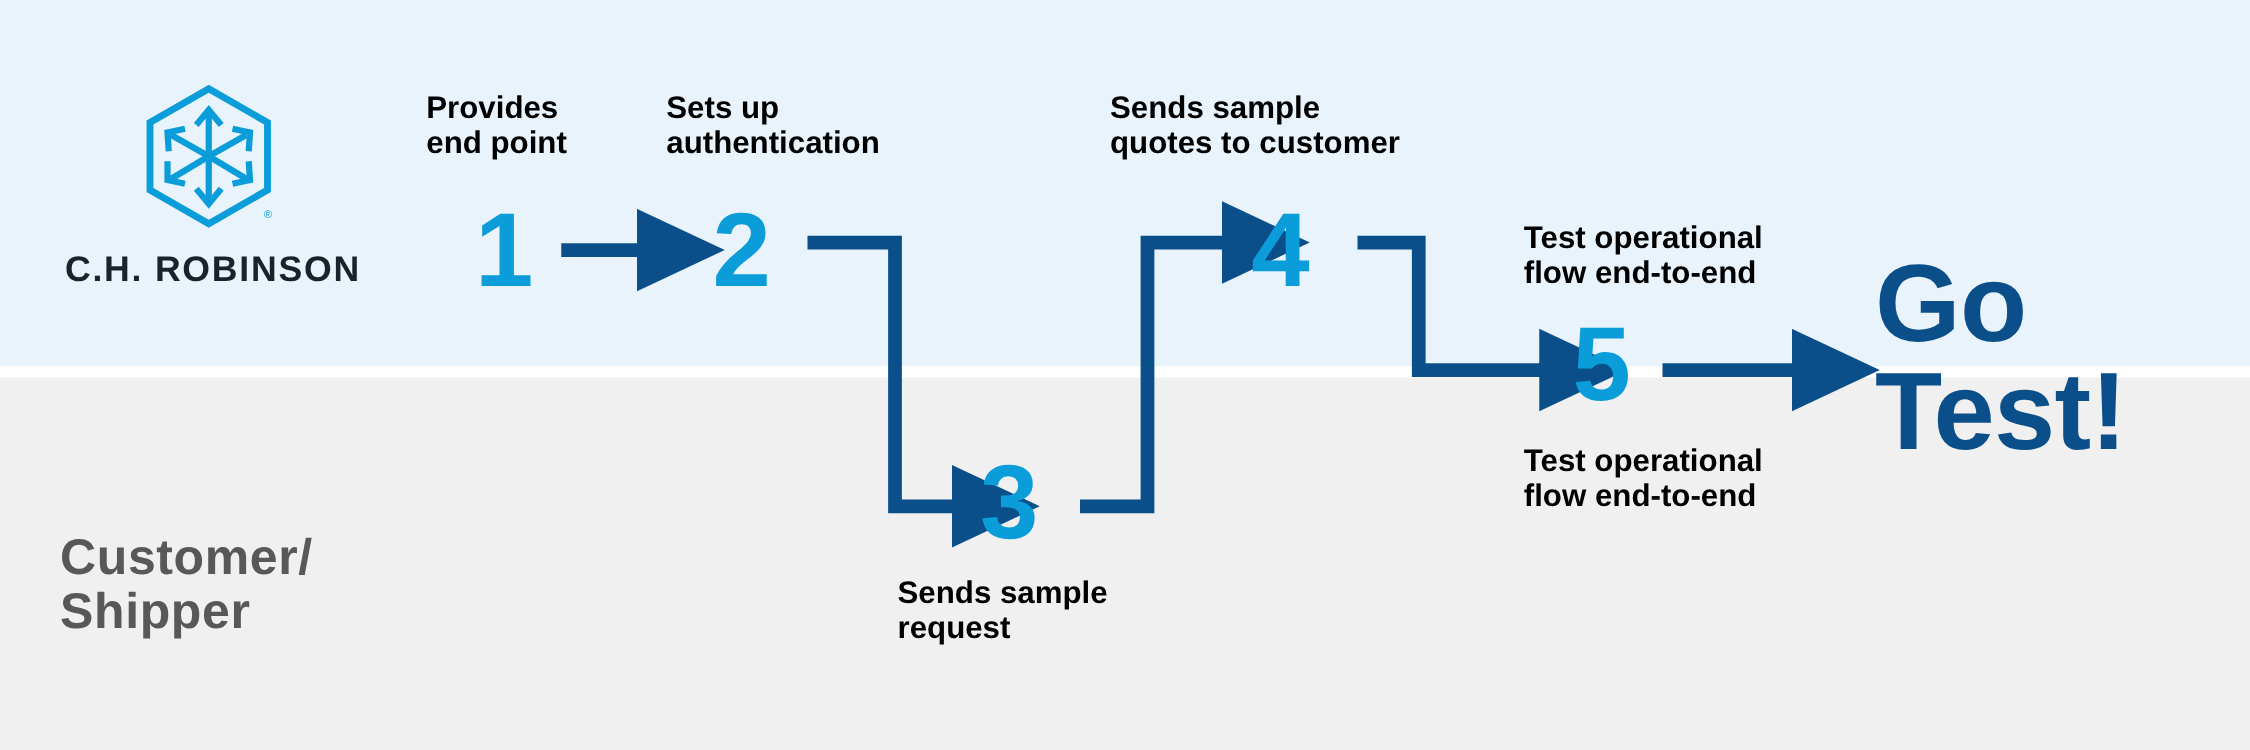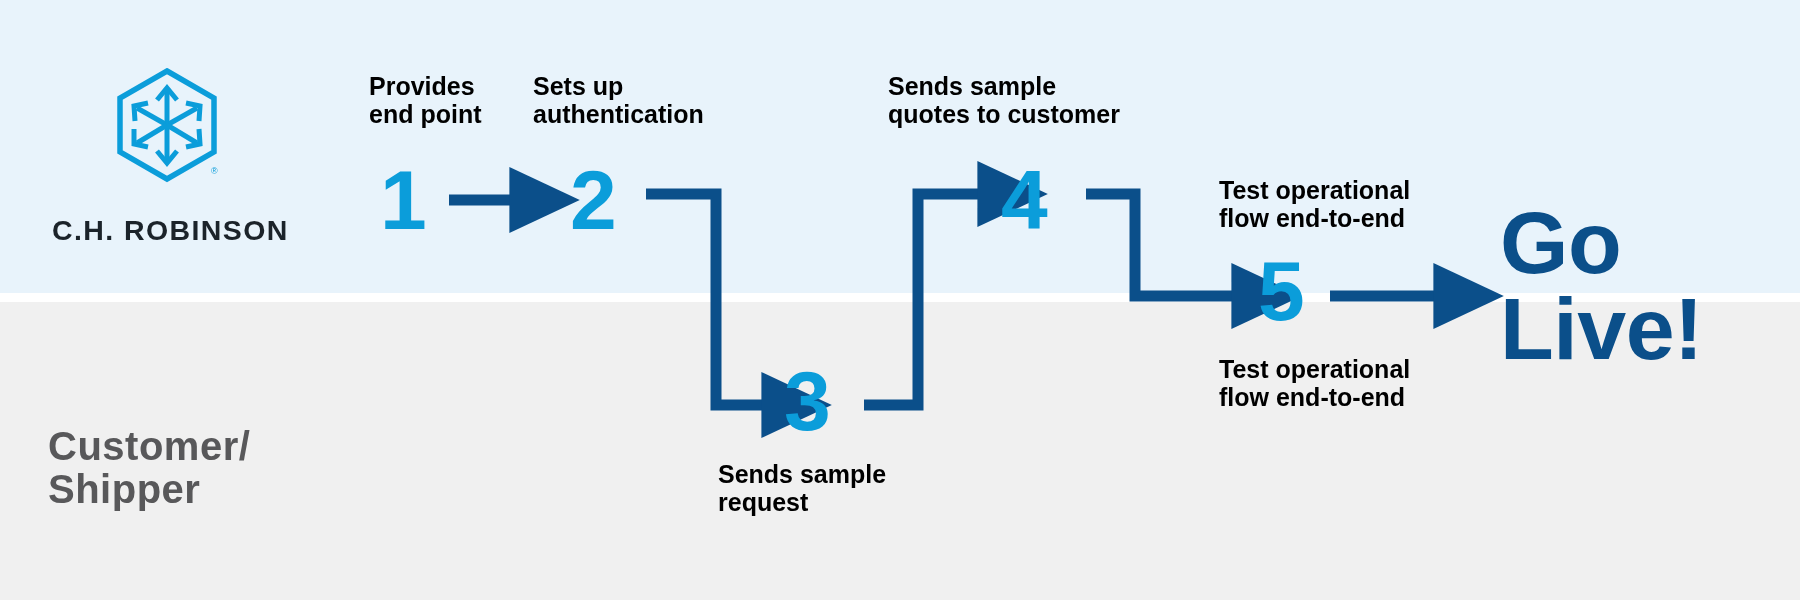--- a/index.html
+++ b/index.html
@@ -47,21 +47,21 @@
   
   .logo-wrap {
     position: absolute;
     left: 52px; top: 68px;
     width: 230px;
     text-align: center;
   }
   .logo-mark { display: block; margin: 0 auto; }
   .logo-word {
     display: block;
-    margin-top: 28px;
+    margin-top: 14px;
     font-size: 28.5px;
     font-weight: bold;
     letter-spacing: 1.4px;
     color: #1b232a;
     white-space: nowrap;
   }
 
   
   .lane-label {
     position: absolute;
@@ -76,21 +76,21 @@
 
   
   .caption {
     position: absolute;
     font-size: 25px;
     line-height: 1.12;
     font-weight: bold;
     color: #000000;
     white-space: pre-line;
   }
-  #cap-1 { left: 341px; top: 72px; margin-left: 28px; }
+  #cap-1 { left: 341px; top: 72px; }
   #cap-2 { left: 533px; top: 72px; }
   #cap-4 { left: 888px; top: 72px; }
   #cap-3 { left: 718px; top: 460px; }
   #cap-5a { left: 1219px; top: 176px; }
   #cap-5b | { }
   #cap-5b { left: 1219px; top: 355px; }
 
   
   .step-num {
     position: absolute;
@@ -202,15 +202,15 @@
   <div class="caption" id="cap-5b">Test operational
 flow end-to-end</div>
 
   <div class="step-num" id="num-1">1</div>
   <div class="step-num" id="num-2">2</div>
   <div class="step-num" id="num-3">3</div>
   <div class="step-num" id="num-4">4</div>
   <div class="step-num" id="num-5">5</div>
 
   <div class="golive">Go
-Live!</div>
+Test!</div>
 
 </div>
 
 </body></html>

